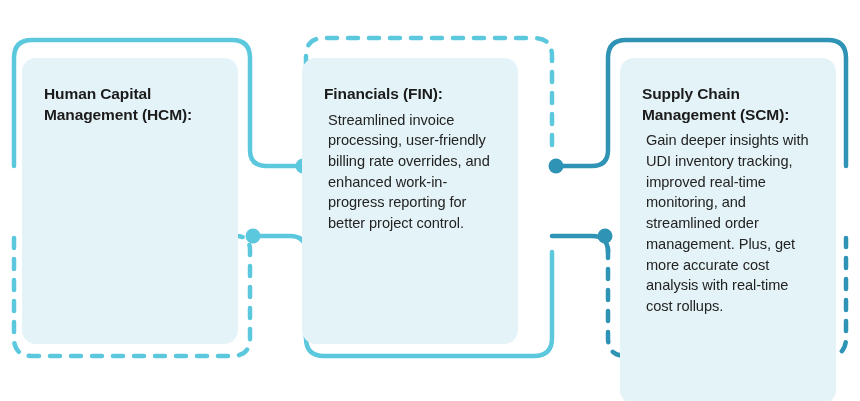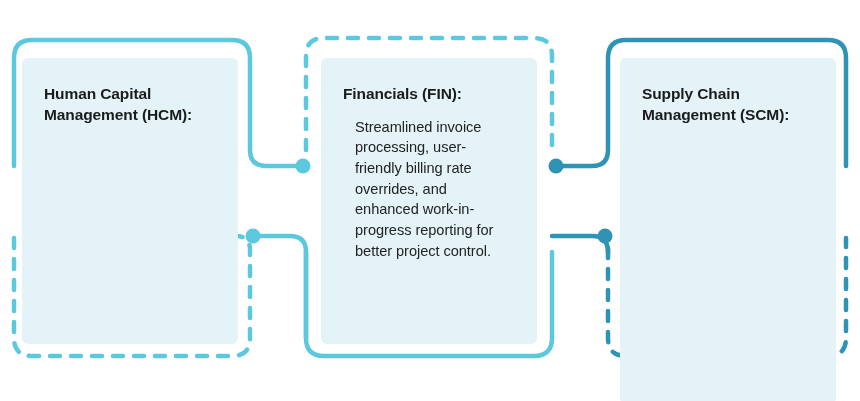--- a/index.html
+++ b/index.html
@@ -21,32 +21,32 @@
     position: absolute;
     left: 0;
     top: 0;
     width: 860px;
     height: 401px;
     pointer-events: none;
   }
   .card {
     position: absolute;
     background: #e4f3f7;
-    border-radius: 6px;
+    border-radius: 14px;
     box-sizing: border-box;
     padding: 26px 22px 20px 22px;
   }
   #card-hcm {
     left: 22px;
     top: 58px;
     width: 216px;
     height: 286px;
   }
   #card-fin {
-    left: 321px;
+    left: 302px;
     top: 58px;
     width: 216px;
     height: 286px;
   }
   #card-scm {
     left: 620px;
     top: 58px;
     width: 216px;
     height: 346px;
   }
@@ -56,21 +56,21 @@
     line-height: 1.33;
     color: #1b1b1b;
     letter-spacing: -0.1px;
     margin: 0 0 5px 0;
   }
   .card-body {
     font-size: 14.6px;
     line-height: 1.42;
     color: #232323;
     letter-spacing: -0.05px;
-    margin: 12px;
+    margin: 4px;
   }
 </style>
 </head>
 <body>
 
 <div id="stage">
 
   <svg id="frames" viewBox="0 0 860 401" width="860" height="401" xmlns="http://www.w3.org/2000/svg">
 
     <path d="M 14,166 L 14,58 Q 14,40 32,40 L 232,40 Q 250,40 250,58 L 250,150 Q 250,166 266,166 L 302,166" fill="none" stroke="#5bc8de" stroke-width="4.5" stroke-linecap="round" stroke-linejoin="round"></path>
@@ -99,15 +99,16 @@
     <p class="card-title">Human Capital Management (HCM):</p>
   </div>
 
   <div class="card" id="card-fin">
     <p class="card-title">Financials (FIN):</p>
     <p class="card-body">Streamlined invoice processing, user-friendly billing rate overrides, and enhanced work-in-progress reporting for better project control.</p>
   </div>
 
   <div class="card" id="card-scm">
     <p class="card-title">Supply Chain Management (SCM):</p>
+    <p class="card-body">Gain deeper insights with UDI inventory tracking, improved real-time monitoring, and streamlined order management. Plus, get more accurate cost analysis with real-time cost rollups.</p>
   </div>
 
 </div>
 
 </body></html>

